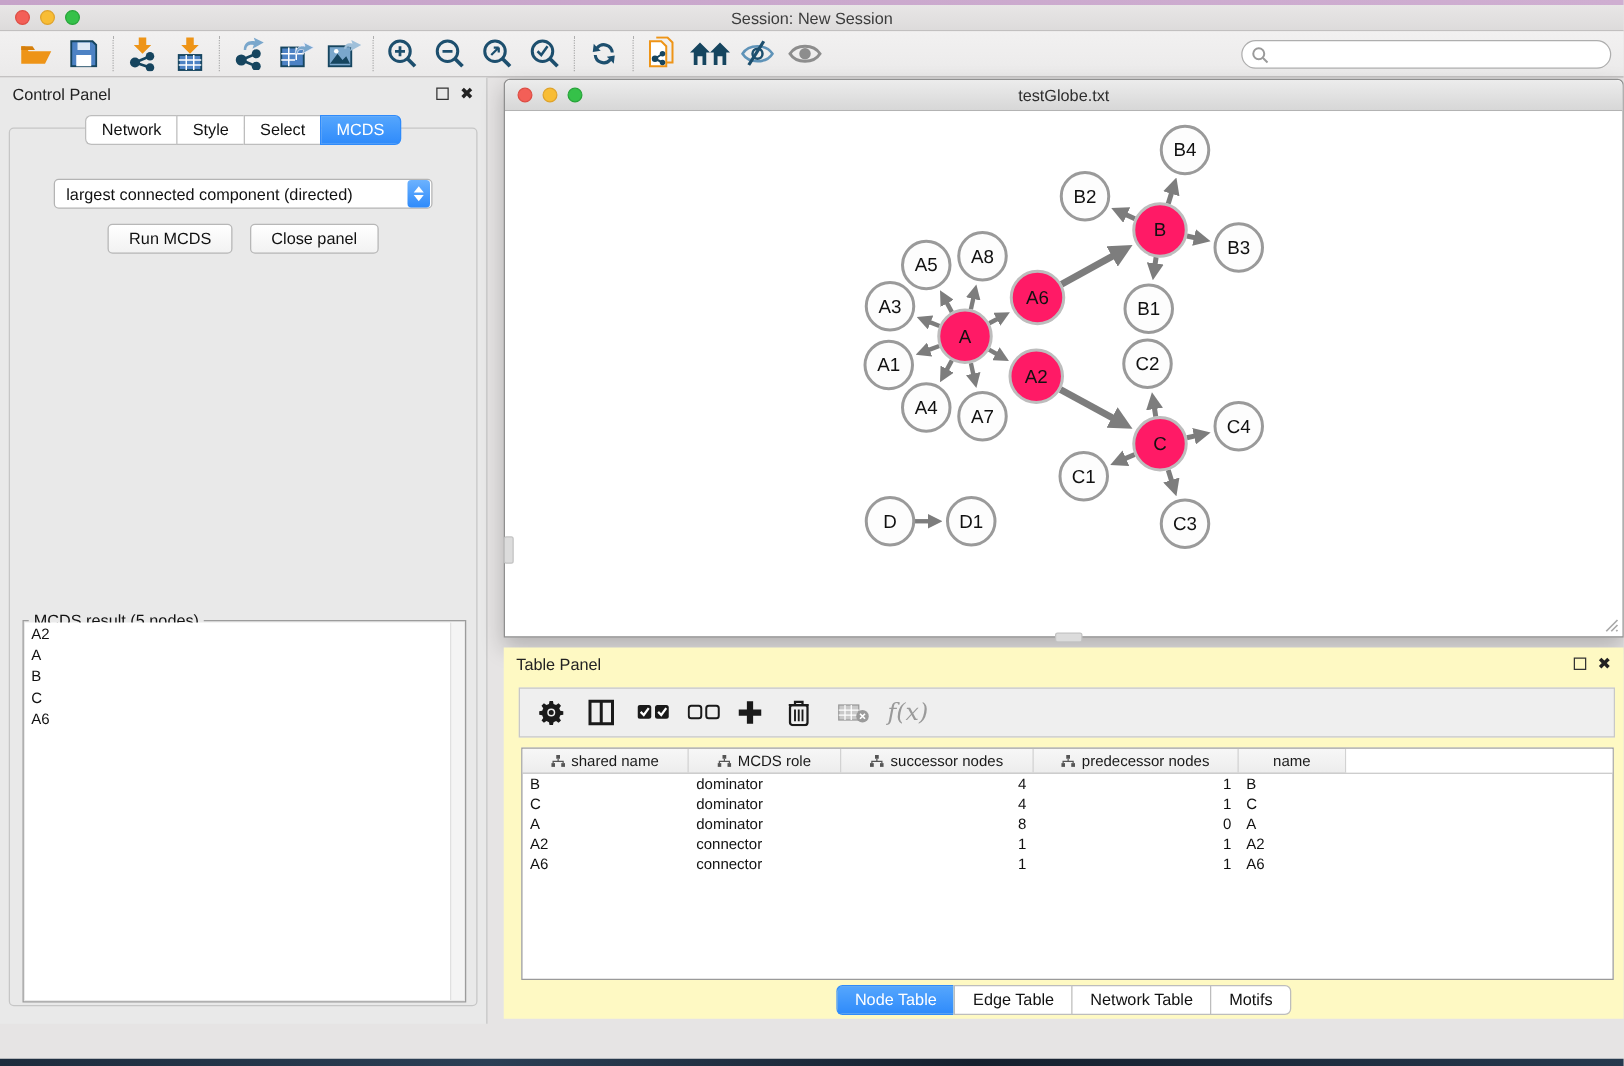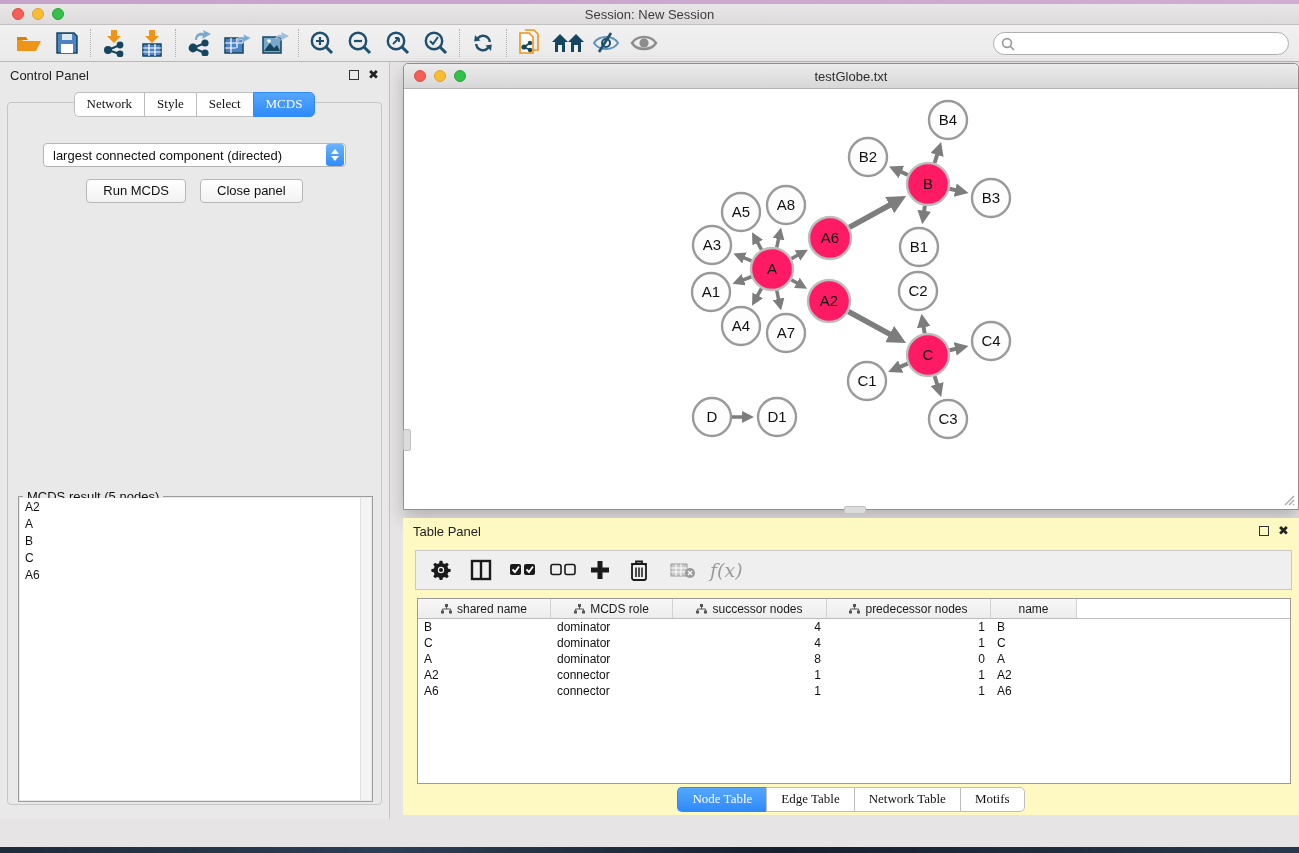--- a/index.html
+++ b/index.html
@@ -34,21 +34,21 @@
   
   .control-panel { position:absolute; left:0; top:62px; width:390px; height:757px;
          background:#e9e9e9; border-right:1px solid #c4c4c4; }
   .cp-header { height:26px; display:flex; align-items:center; padding:0 10px; }
   .cp-title { font-size:13px; color:#222; }
   .panel-hdr-icons { margin-left:auto; display:flex; gap:9px; align-items:center; }
   .float-icon { width:10px; height:10px; border:1.5px solid #333; display:inline-block; }
   .close-icon { font-size:13px; font-weight:bold; color:#222; line-height:10px; }
   .cp-tabs { display:flex; justify-content:center; margin-top:4px; position:relative; z-index:2; }
   .seg-tab { background:#fff; border:1px solid #bdbdbd; border-right:none; padding:3px 12px 4px;
-         font-size:13px; color:#111;font-family:Liberation Serif, serif; }
+         font-size:13px; color:#111; }
   .seg-tab:first-child { border-radius:5px 0 0 5px; }
   .seg-tab:last-child { border-right:1px solid #bdbdbd; border-radius:0 5px 5px 0; }
   .seg-tab.active { background:linear-gradient(#55a6fd,#2f8bfb); color:#fff; border-color:#2f8bfb; }
   .cp-body { position:absolute; left:7px; right:7px; top:40px; bottom:14px;
          border:1px solid #c6c6c6; border-radius:4px; background:#e9e9e9; }
   .opt-label { text-align:center; margin-top:18px; font-size:13px; color:#111; }
   .combo { position:absolute; left:35px; right:35px; top:40px; height:24px; background:#fff;
          border:1px solid #b4b4b4; border-radius:4px; display:flex; align-items:center; }
   .combo-text { flex:1; padding-left:9px; font-size:13px; color:#111; white-space:nowrap; overflow:hidden; }
   .combo-step { width:18px; height:22px; margin-right:1px; border-radius:3px;

